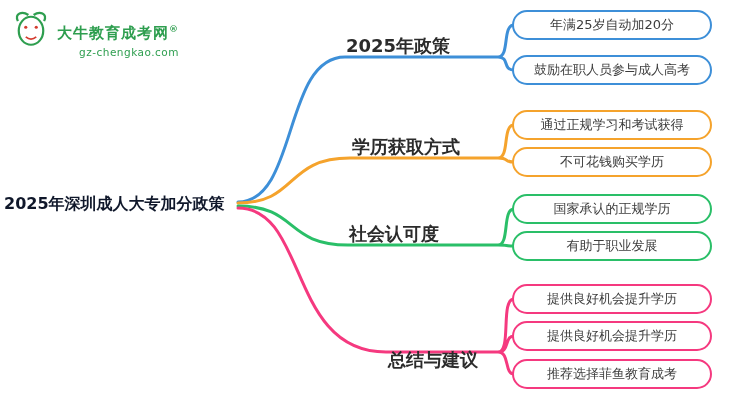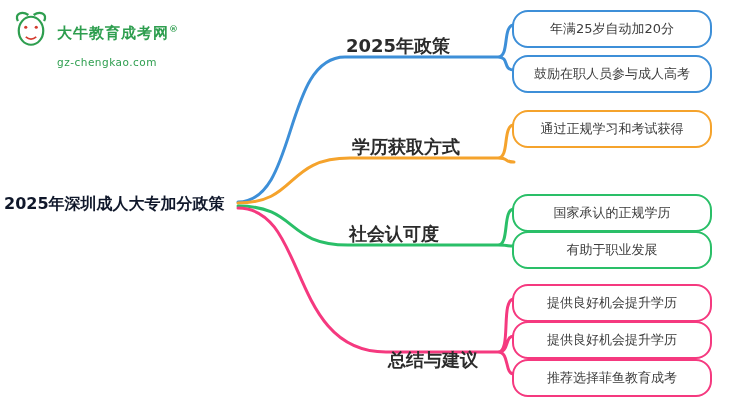--- a/index.html
+++ b/index.html
@@ -5,27 +5,27 @@
   * { margin:0; padding:0; box-sizing:border-box; }
   body { font-family:"DejaVu Sans","Liberation Sans",sans-serif; background:#fff; }
   .canvas { position:relative; width:750px; height:410px; background:#fff; overflow:hidden; }
   .connectors { position:absolute; left:0; top:0; width:750px; height:410px; pointer-events:none; }
   .connectors path { fill:none; stroke-width:3; stroke-linecap:round; }
 
   .logo { position:absolute; left:10px; top:8px; display:flex; align-items:flex-start; gap:5px; }
   .logo-icon { width:42px; height:42px; flex:0 0 auto; }
   .logo-title { font-size:15px; font-weight:bold; letter-spacing:1px; line-height:1.2;margin-top:16px; }
   .logo-reg { font-size:9px; vertical-align:super; }
-  .logo-domain { font-size:10.5px; letter-spacing:.5px; margin-top:14px; }
+  .logo-domain { font-size:10.5px; letter-spacing:.5px; margin-top:4px;text-align:right; }
 
   .root-node { position:absolute; left:4px; top:194px; font-size:16px; font-weight:bold; color:#0f172a; white-space:nowrap; }
 
   .branch-label { position:absolute; font-size:18px; font-weight:600; color:#2b2b2b; white-space:nowrap; }
 
-  .leaf { position:absolute; left:512px; width:200px; height:38px; border:2px solid #a3a3a3;
+  .leaf { position:absolute; left:512px; width:200px; height:30px; border:2px solid #a3a3a3;
           border-radius:16px; background:#fff; display:flex; align-items:center; justify-content:center;
           font-size:13px; color:#3c3c3c; white-space:nowrap; }
 </style>
 </head>
 <body>
 
 <div class="canvas">
 
   <svg class="connectors" viewBox="0 0 750 410">
     <path d="M238,202 C298,202 283,57 345,57 L498,57 M498,57 C510,57 502,25 514,25 M498,57 C510,57 502,70 514,70" stroke="#3d8fd8"></path>
@@ -55,20 +55,21 @@
 
   <div class="branch-label" style="left:346px; top:34px">2025年政策</div>
   <div class="branch-label" style="left:352px; top:135px">学历获取方式</div>
   <div class="branch-label" style="left:349px; top:222px">社会认可度</div>
   <div class="branch-label" style="left:388px; top:348px">总结与建议</div>
 
   <div class="leaf" style="top: 10px; border-color: rgb(61, 143, 216);">年满25岁自动加20分</div>
   <div class="leaf" style="top: 55px; border-color: rgb(61, 143, 216);">鼓励在职人员参与成人高考</div>
 
   <div class="leaf" style="top: 110px; border-color: rgb(245, 163, 44);">通过正规学习和考试获得</div>
+  <div class="leaf" style="top: 147px; border-color: rgb(245, 163, 44);">不可花钱购买学历</div>
 
   <div class="leaf" style="top: 194px; border-color: rgb(42, 191, 104);">国家承认的正规学历</div>
   <div class="leaf" style="top: 231px; border-color: rgb(42, 191, 104);">有助于职业发展</div>
 
   <div class="leaf" style="top: 284px; border-color: rgb(245, 57, 127);">提供良好机会提升学历</div>
   <div class="leaf" style="top: 321px; border-color: rgb(245, 57, 127);">提供良好机会提升学历</div>
   <div class="leaf" style="top: 359px; border-color: rgb(245, 57, 127);">推荐选择菲鱼教育成考</div>
 
 </div>
 

